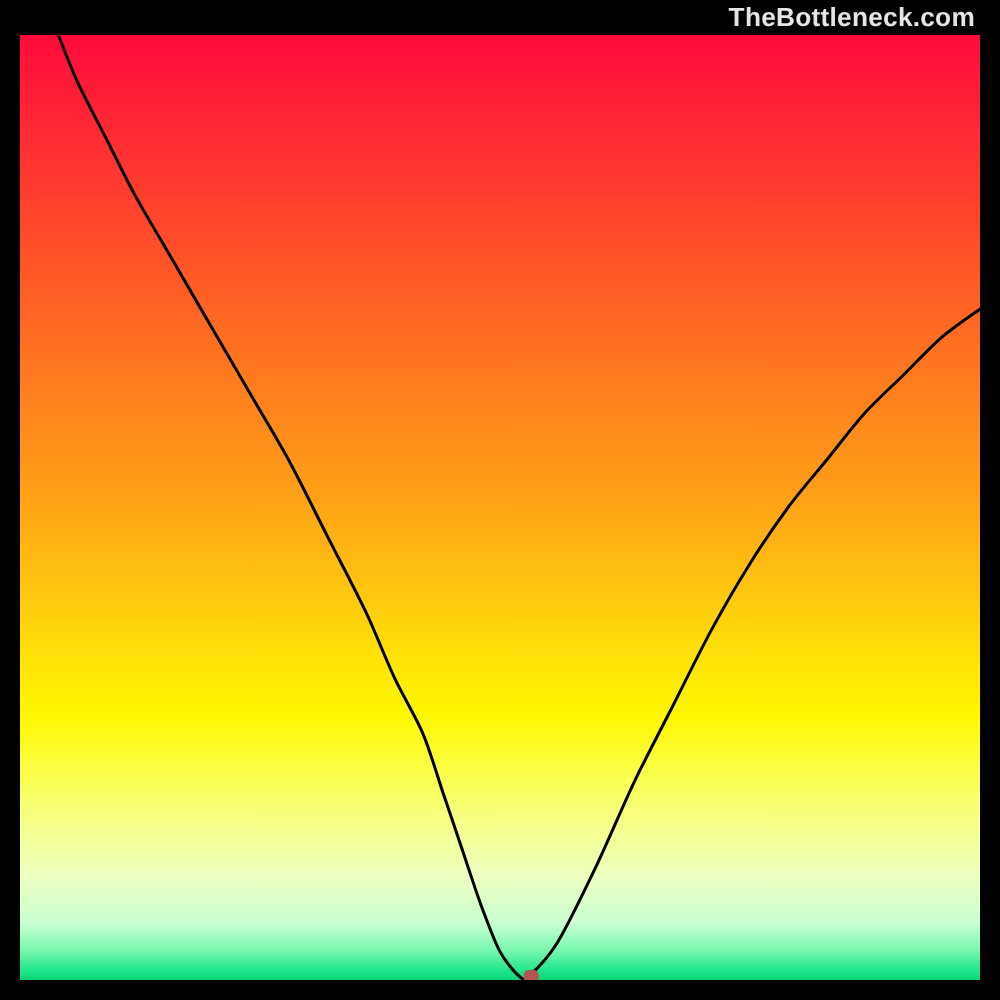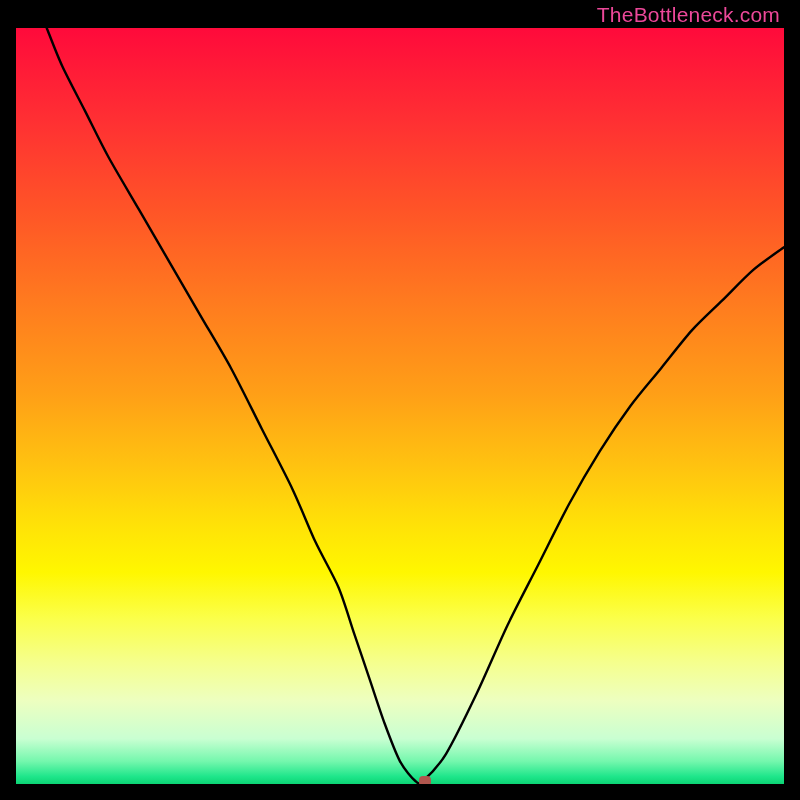--- a/index.html
+++ b/index.html
@@ -14,23 +14,23 @@
   .frame {
     position: relative;
     width: 800px;
     height: 800px;
     background: #000;
   }
   .watermark {
     position: absolute;
     top: 3px;
     right: 20px;
-    color: #ec4899;
+    color: #e5e5e5;
     font-size: 21px;
-    font-weight: 400;
+    font-weight: 700;
     letter-spacing: 0.2px;
     z-index: 5;
   }
   .plot {
     position: absolute;
     left: 16px;
     top: 28px;
     width: 768px;
     height: 756px;
     background: linear-gradient(

